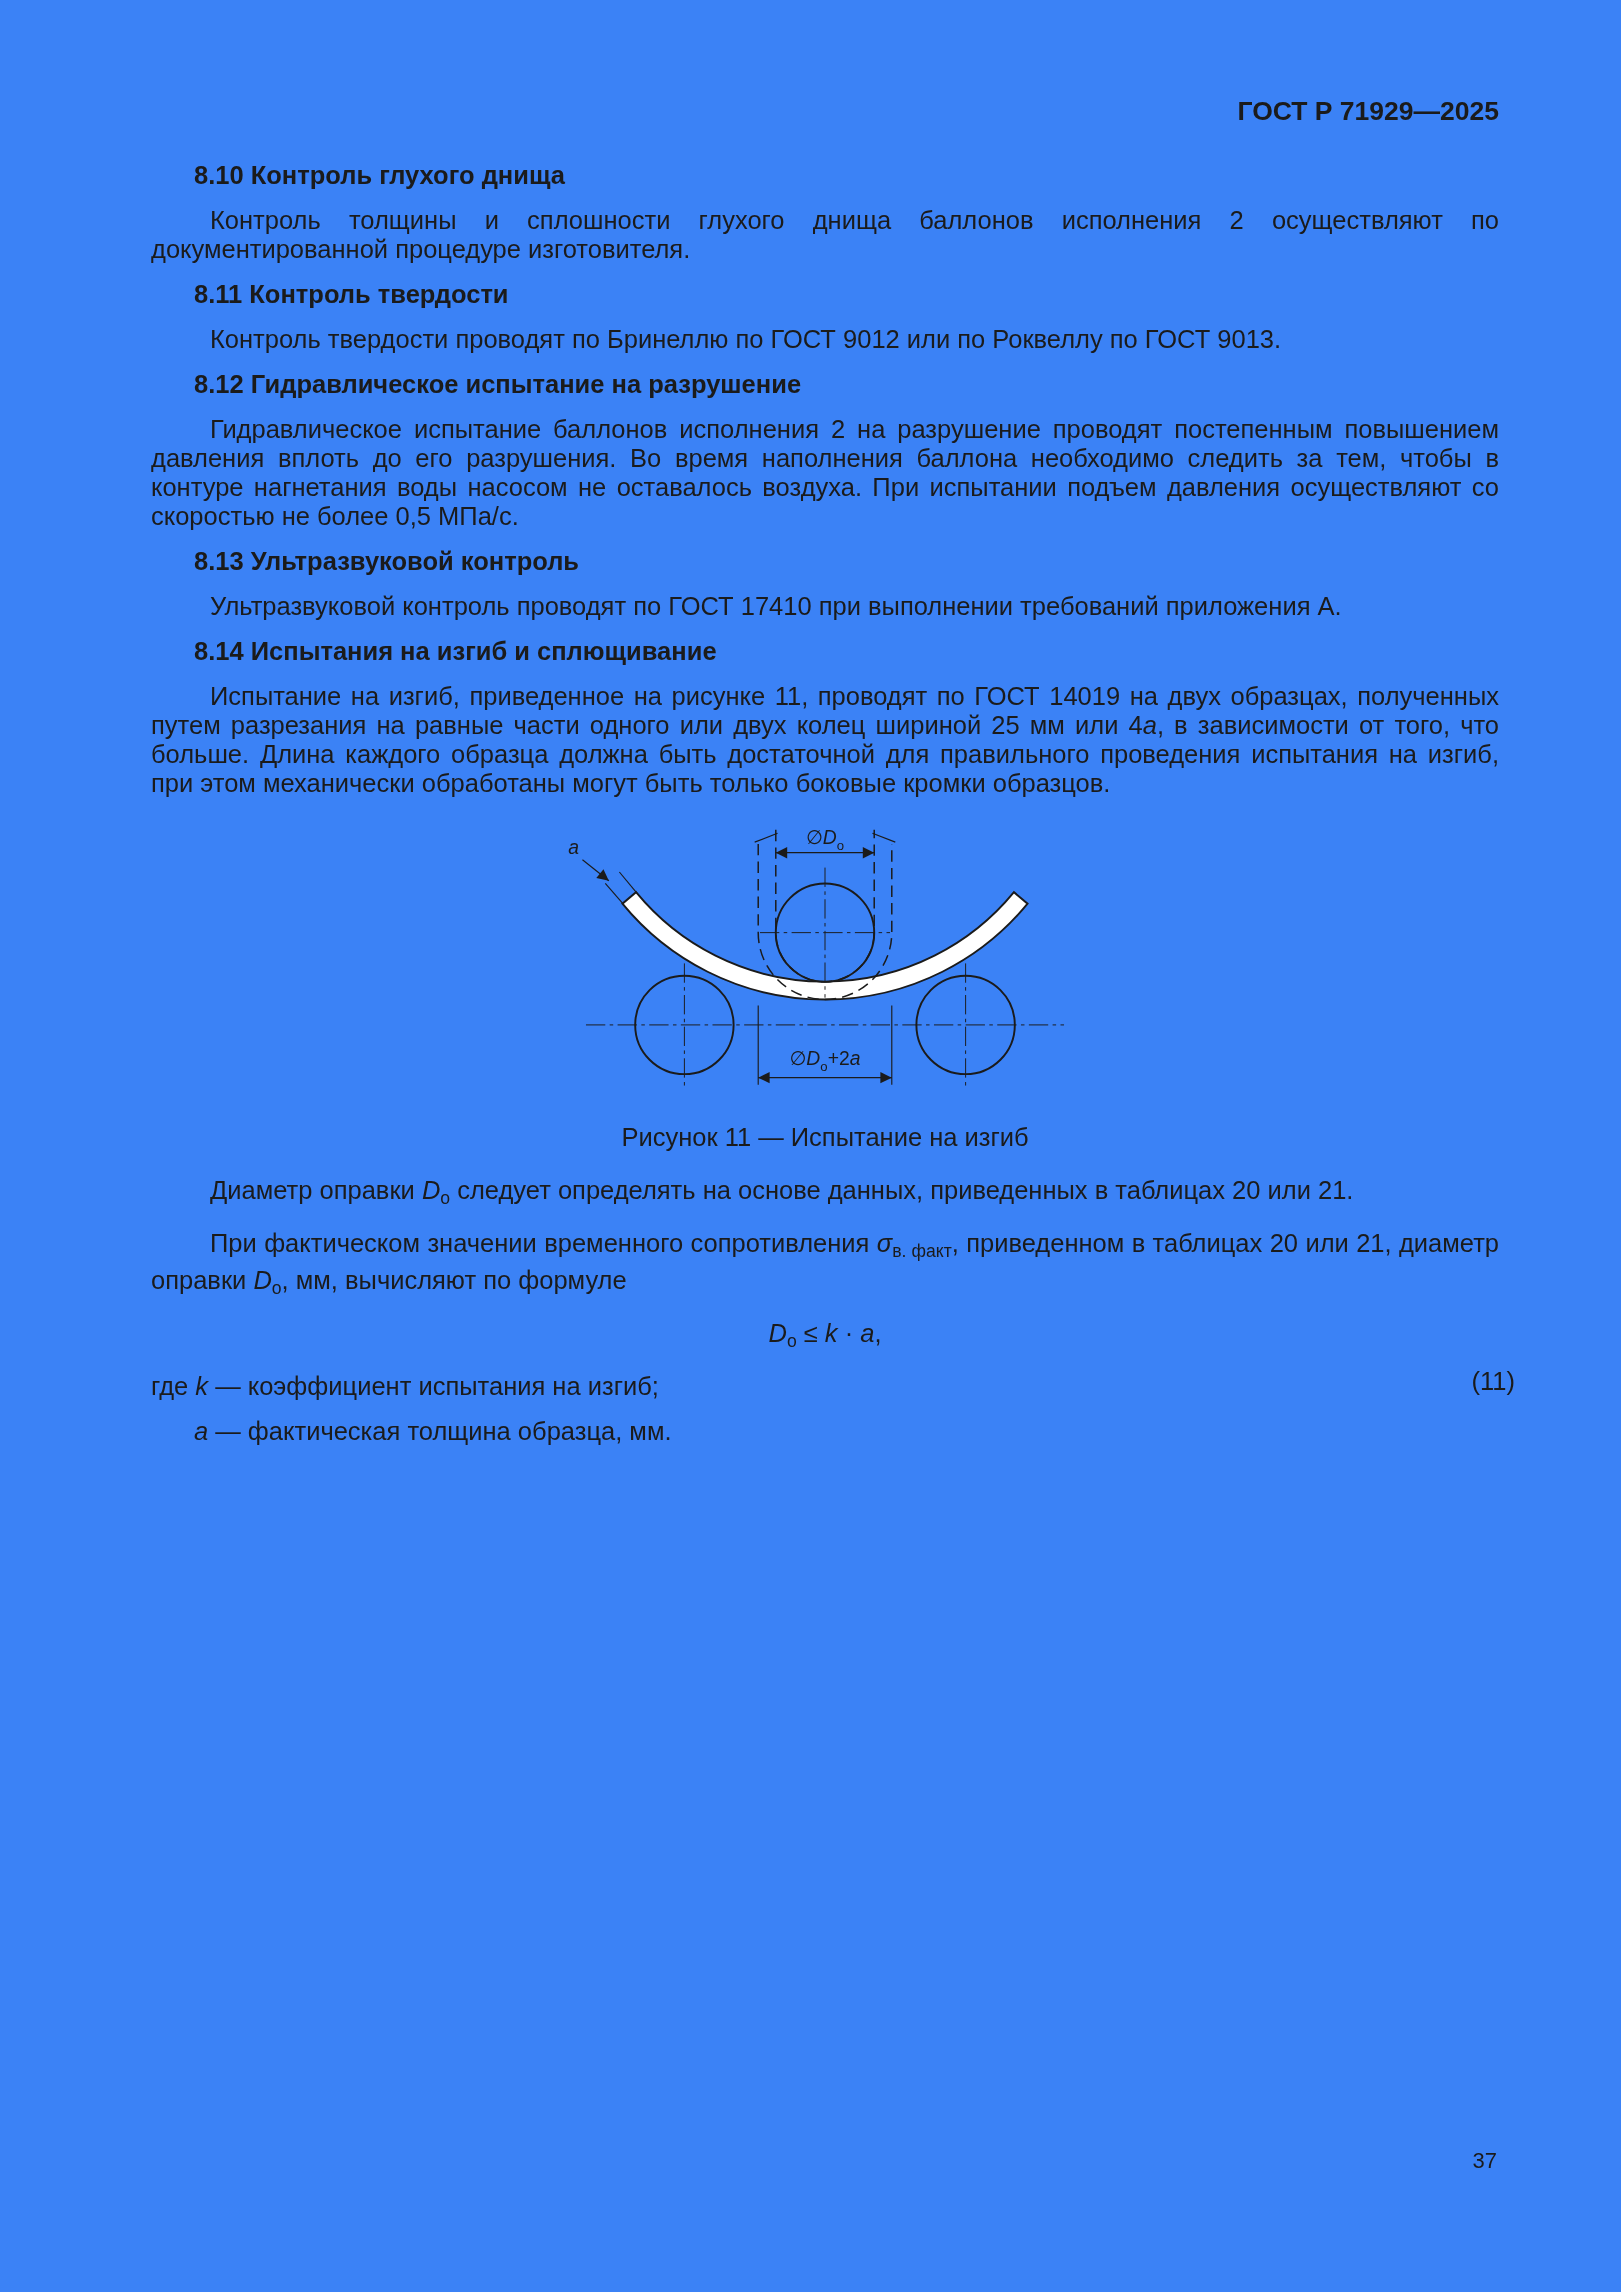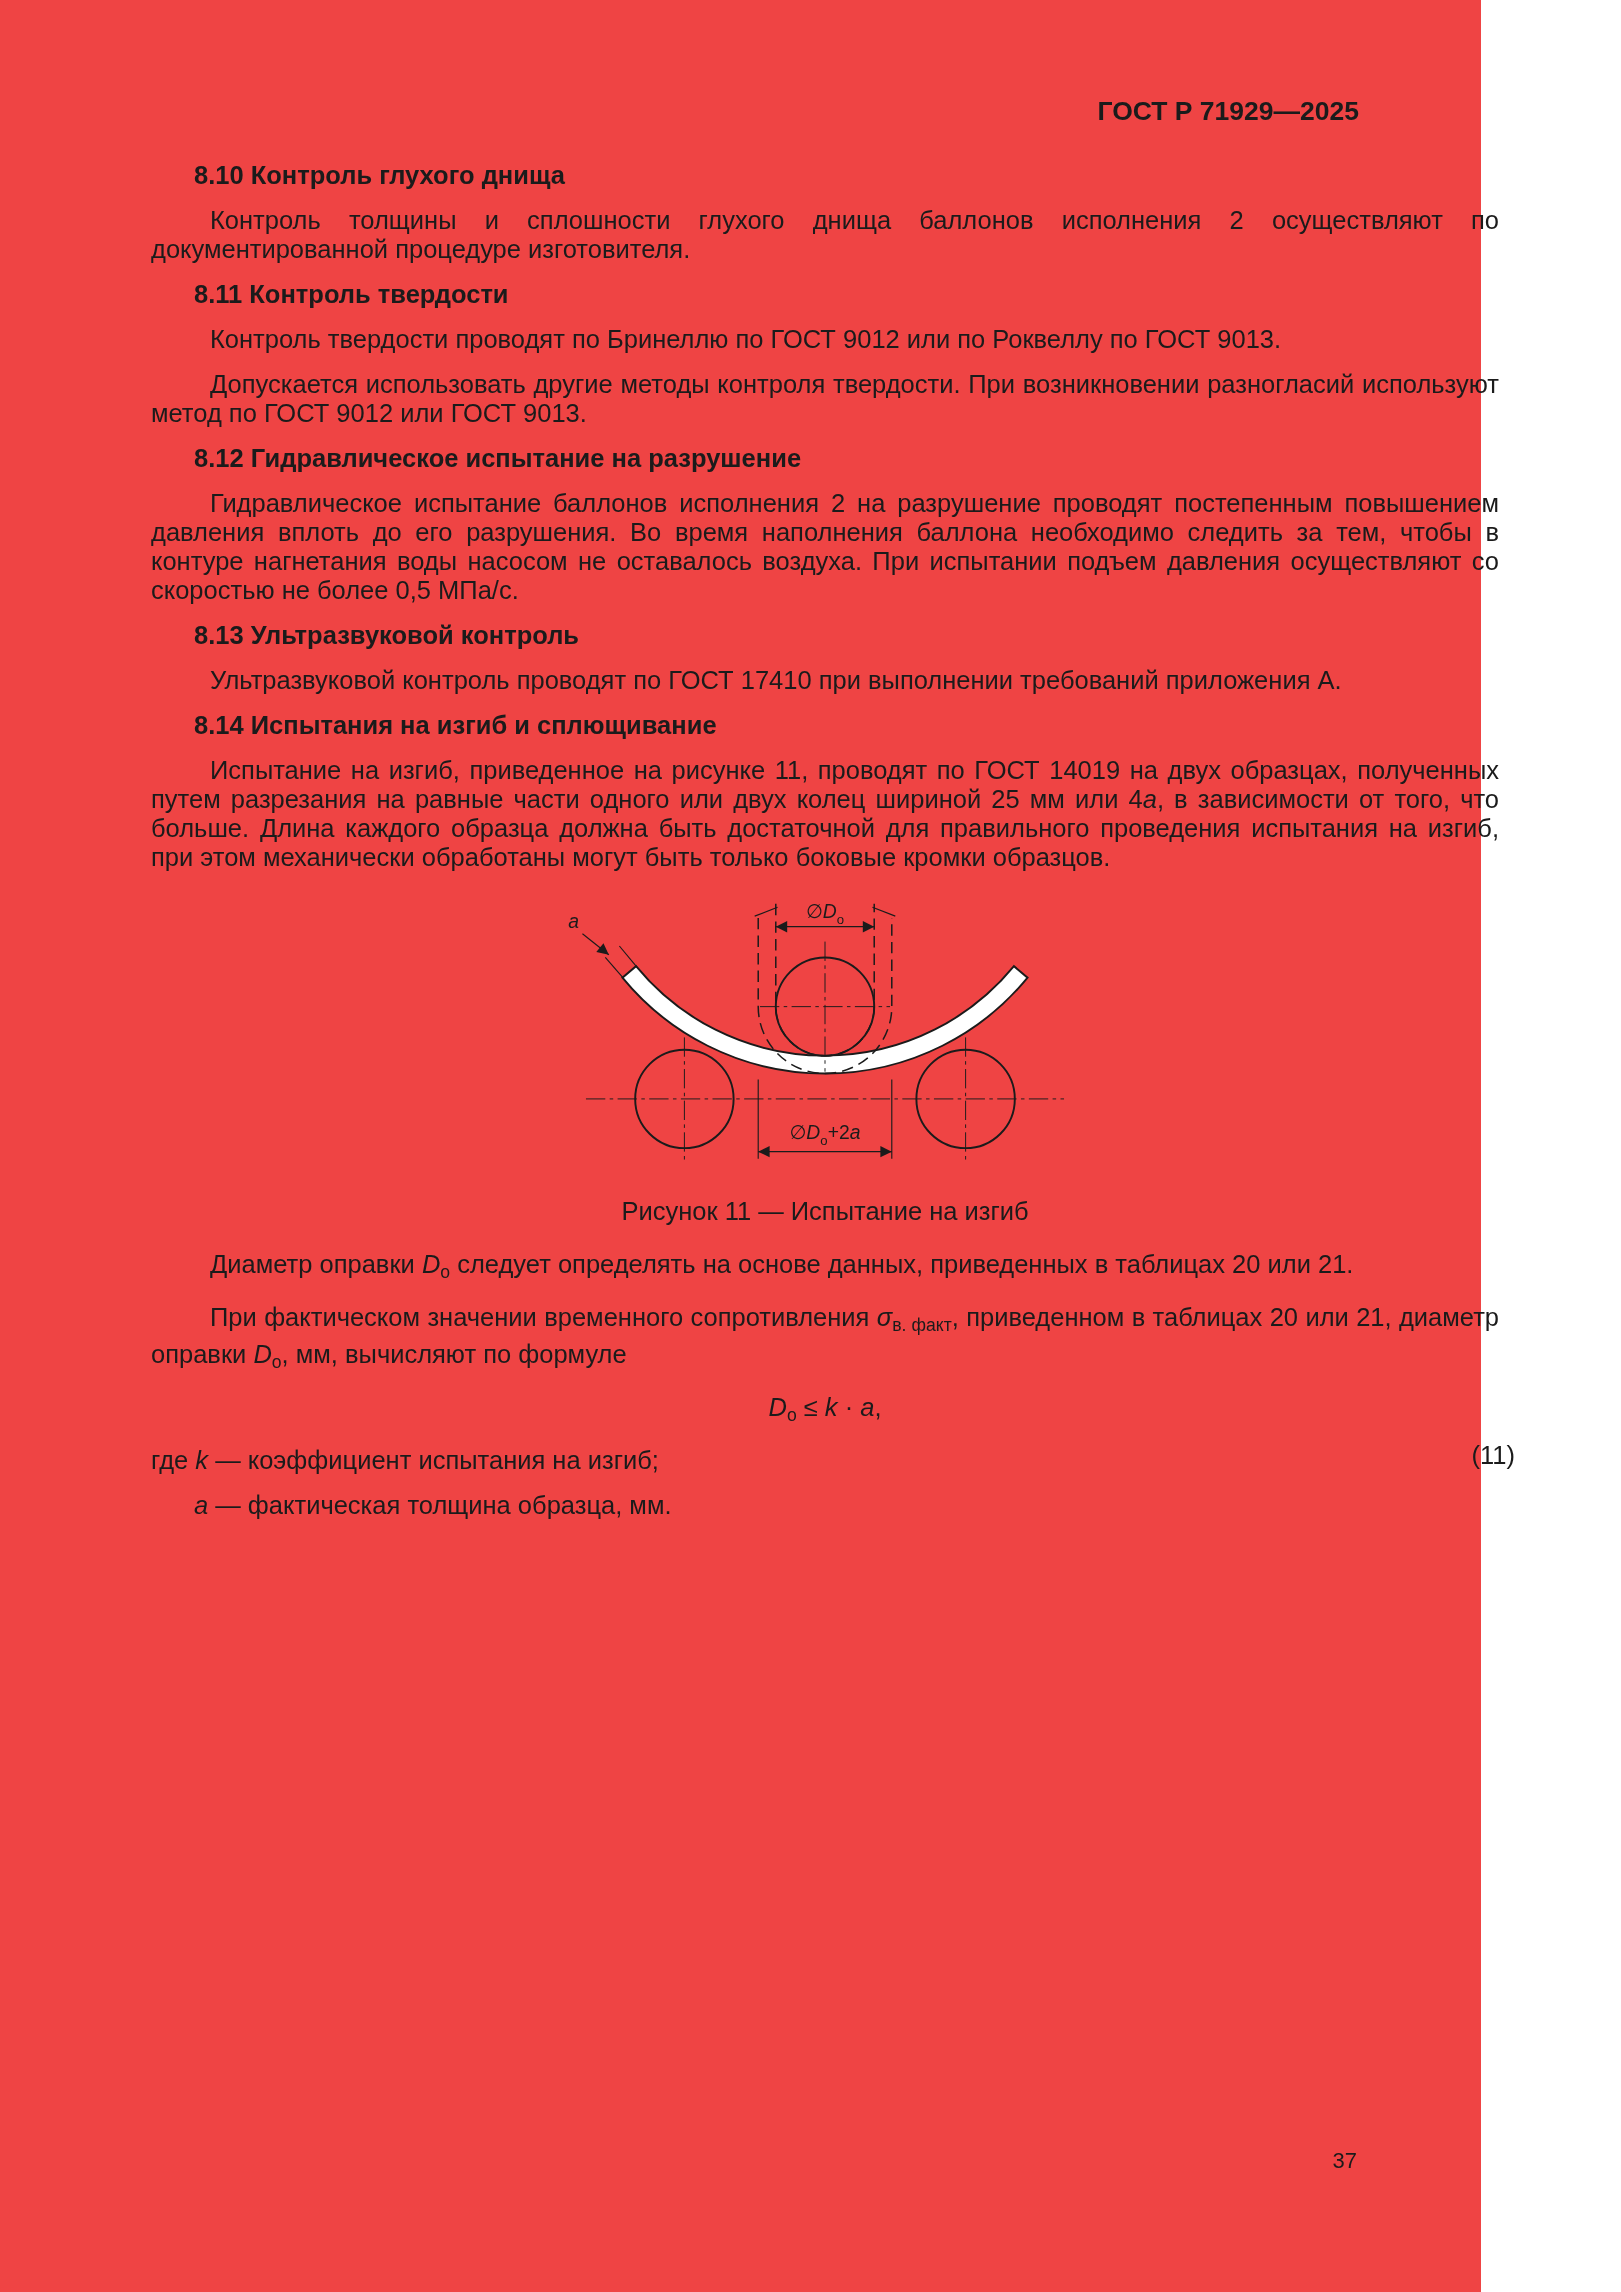--- a/index.html
+++ b/index.html
@@ -1,21 +1,21 @@
 <!DOCTYPE html>
 <html lang="ru"><head>
 <meta charset="utf-8">
 <style>
   * { box-sizing: border-box; }
   html,body { margin:0; padding:0; background:#ffffff; }
   .page {
     position: relative;
-    width: 1481px;
+    width: 1621px;
     height: 2293px;
-    background: #ef4444;
+    background: #3b82f6;
     color: #1b1b1b;
     font-family: "Liberation Sans", "DejaVu Sans", sans-serif;
   }
   .doc-header {
     position: absolute;
     top: 96px;
     right: 122px;
     font-size: 26.5px;
     font-weight: 700;
   }
@@ -58,21 +58,20 @@
 
   <div class="doc-header">ГОСТ Р 71929—2025</div>
 
   <div class="content">
 
     <div class="h">8.10 Контроль глухого днища</div>
     <p>Контроль толщины и сплошности глухого днища баллонов исполнения 2 осуществляют по документированной процедуре изготовителя.</p>
 
     <div class="h">8.11 Контроль твердости</div>
     <p>Контроль твердости проводят по Бринеллю по ГОСТ 9012 или по Роквеллу по ГОСТ 9013.</p>
-    <p>Допускается использовать другие методы контроля твердости. При возникновении разногласий используют метод по ГОСТ 9012 или ГОСТ 9013.</p>
 
     <div class="h">8.12 Гидравлическое испытание на разрушение</div>
     <p>Гидравлическое испытание баллонов исполнения 2 на разрушение проводят постепенным повышением давления вплоть до его разрушения. Во время наполнения баллона необходимо следить за тем, чтобы в контуре нагнетания воды насосом не оставалось воздуха. При испытании подъем давления осуществляют со скоростью не более 0,5 МПа/с.</p>
 
     <div class="h">8.13 Ультразвуковой контроль</div>
     <p>Ультразвуковой контроль проводят по ГОСТ 17410 при выполнении требований приложения А.</p>
 
     <div class="h">8.14 Испытания на изгиб и сплющивание</div>
 
     <p><span>Испытание на изгиб, приведенное на рисунке 11, проводят по ГОСТ 14019 на двух образцах, полученных путем разрезания на равные части одного или двух колец шириной 25 мм или 4</span><span class="it">a</span><span>, в зависимости от того, что больше. Длина каждого образца должна быть достаточной для правильного проведения испытания на изгиб, при этом механически обработаны могут быть только боковые кромки образцов.</span></p>

